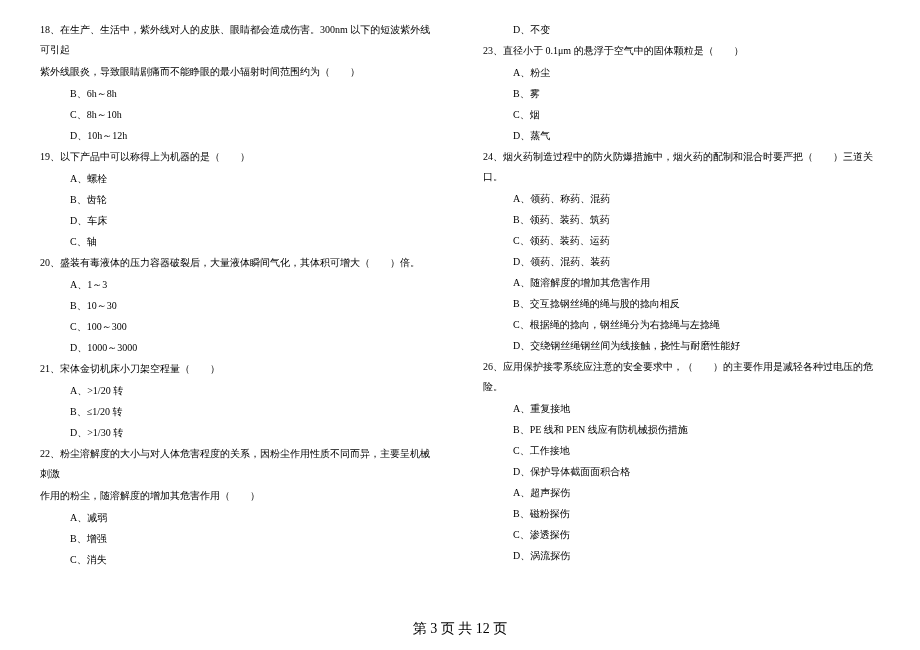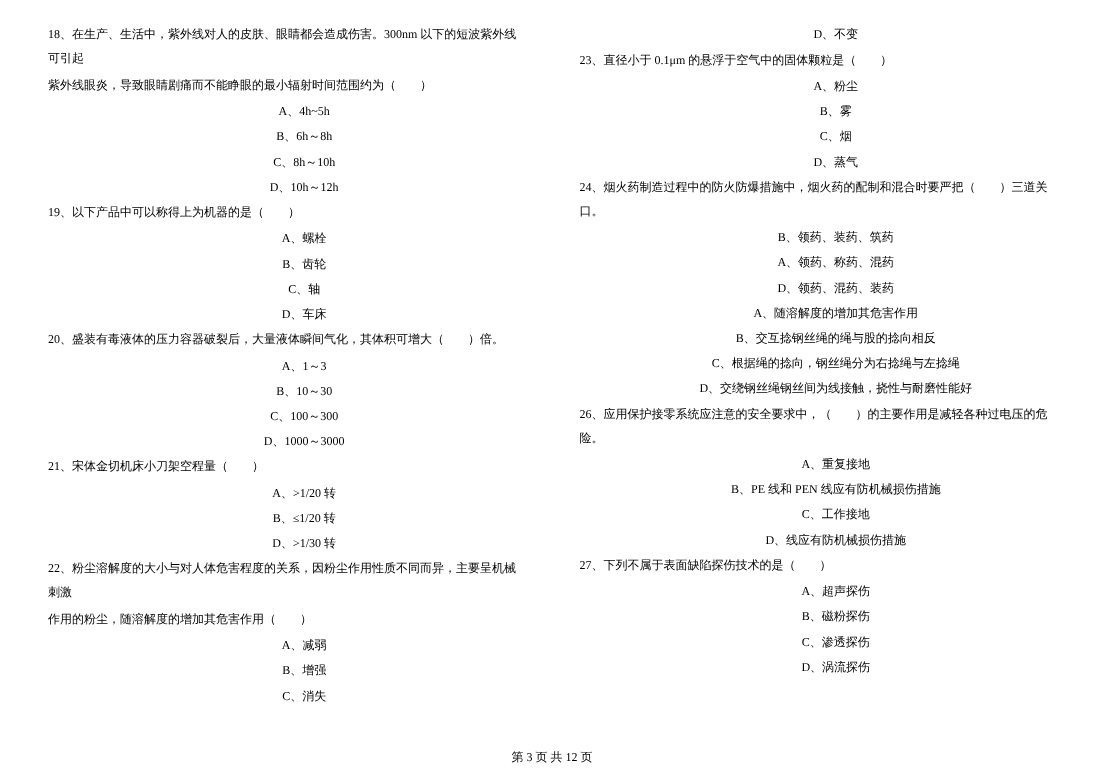--- a/index.html
+++ b/index.html
@@ -24,51 +24,49 @@
     .column {
       flex: 1;
       line-height: 2.0;
     }
     .question-text {
       margin-bottom: 2px;
     }
     .option {
       padding-left: 30px;
       margin-bottom: 1px;
-      text-align: center;
     }
     .indent {
       padding-left: 0;
     }
     .footer {
       position: absolute;
       bottom: 12px;
       left: 0;
       right: 0;
       text-align: center;
-      font-size: 10px;
+      font-size: 14px;
     }
   </style>
 </head>
 <body>
 
 <div class="content">
   <div class="column">
     <div class="question-text indent">18、在生产、生活中，紫外线对人的皮肤、眼睛都会造成伤害。300nm 以下的短波紫外线可引起</div>
     <div class="question-text indent">紫外线眼炎，导致眼睛剧痛而不能睁眼的最小辐射时间范围约为（　　）</div>
-    <div class="option">A、4h~5h</div>
     <div class="option">B、6h～8h</div>
     <div class="option">C、8h～10h</div>
     <div class="option">D、10h～12h</div>
 
     <div class="question-text indent">19、以下产品中可以称得上为机器的是（　　）</div>
     <div class="option">A、螺栓</div>
     <div class="option">B、齿轮</div>
+    <div class="option">D、车床</div>
     <div class="option">C、轴</div>
-    <div class="option">D、车床</div>
 
     <div class="question-text indent">20、盛装有毒液体的压力容器破裂后，大量液体瞬间气化，其体积可增大（　　）倍。</div>
     <div class="option">A、1～3</div>
     <div class="option">B、10～30</div>
     <div class="option">C、100～300</div>
     <div class="option">D、1000～3000</div>
 
     <div class="question-text indent">21、宋体金切机床小刀架空程量（　　）</div>
     <div class="option">A、&gt;1/20 转</div>
     <div class="option">B、≤1/20 转</div>
@@ -84,36 +82,36 @@
   <div class="column">
     <div class="option">D、不变</div>
 
     <div class="question-text indent">23、直径小于 0.1μm 的悬浮于空气中的固体颗粒是（　　）</div>
     <div class="option">A、粉尘</div>
     <div class="option">B、雾</div>
     <div class="option">C、烟</div>
     <div class="option">D、蒸气</div>
 
     <div class="question-text indent">24、烟火药制造过程中的防火防爆措施中，烟火药的配制和混合时要严把（　　）三道关口。</div>
+    <div class="option">A、领药、称药、混药</div>
     <div class="option">B、领药、装药、筑药</div>
-    <div class="option">A、领药、称药、混药</div>
+    <div class="option">C、领药、装药、运药</div>
     <div class="option">D、领药、混药、装药</div>
 
     <div class="option">A、随溶解度的增加其危害作用</div>
     <div class="option">B、交互捻钢丝绳的绳与股的捻向相反</div>
     <div class="option">C、根据绳的捻向，钢丝绳分为右捻绳与左捻绳</div>
     <div class="option">D、交绕钢丝绳钢丝间为线接触，挠性与耐磨性能好</div>
 
     <div class="question-text indent">26、应用保护接零系统应注意的安全要求中，（　　）的主要作用是减轻各种过电压的危险。</div>
     <div class="option">A、重复接地</div>
     <div class="option">B、PE 线和 PEN 线应有防机械损伤措施</div>
     <div class="option">C、工作接地</div>
-    <div class="option">D、线应有防机械损伤措施</div>
+    <div class="option">D、保护导体截面面积合格</div>
 
-    <div class="question-text indent">27、下列不属于表面缺陷探伤技术的是（　　）</div>
     <div class="option">A、超声探伤</div>
     <div class="option">B、磁粉探伤</div>
     <div class="option">C、渗透探伤</div>
     <div class="option">D、涡流探伤</div>
   </div>
 </div>
 
 <div class="footer">第 3 页 共 12 页</div>
 
 </body></html>

